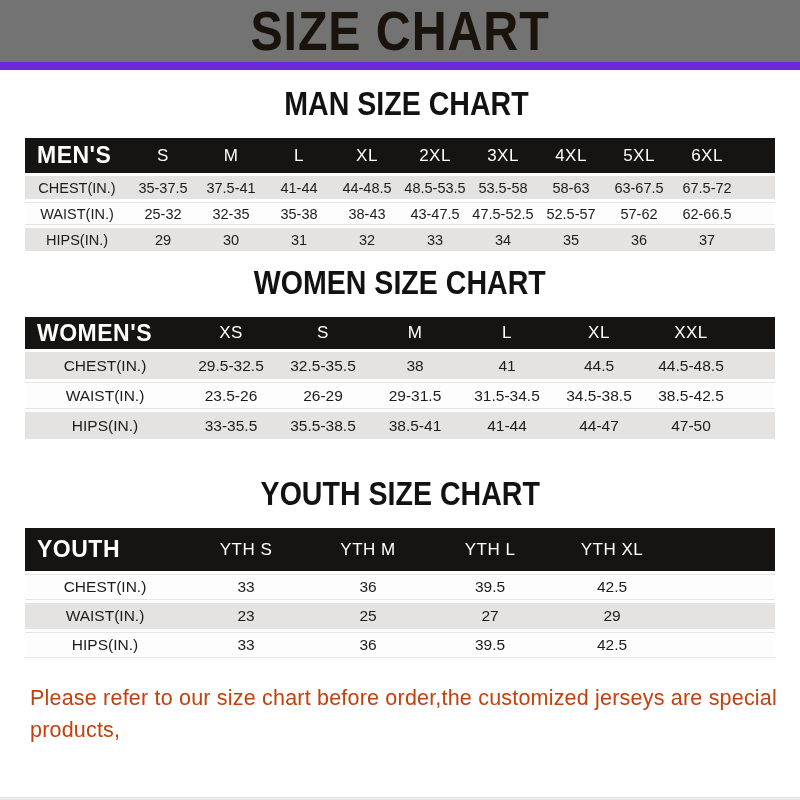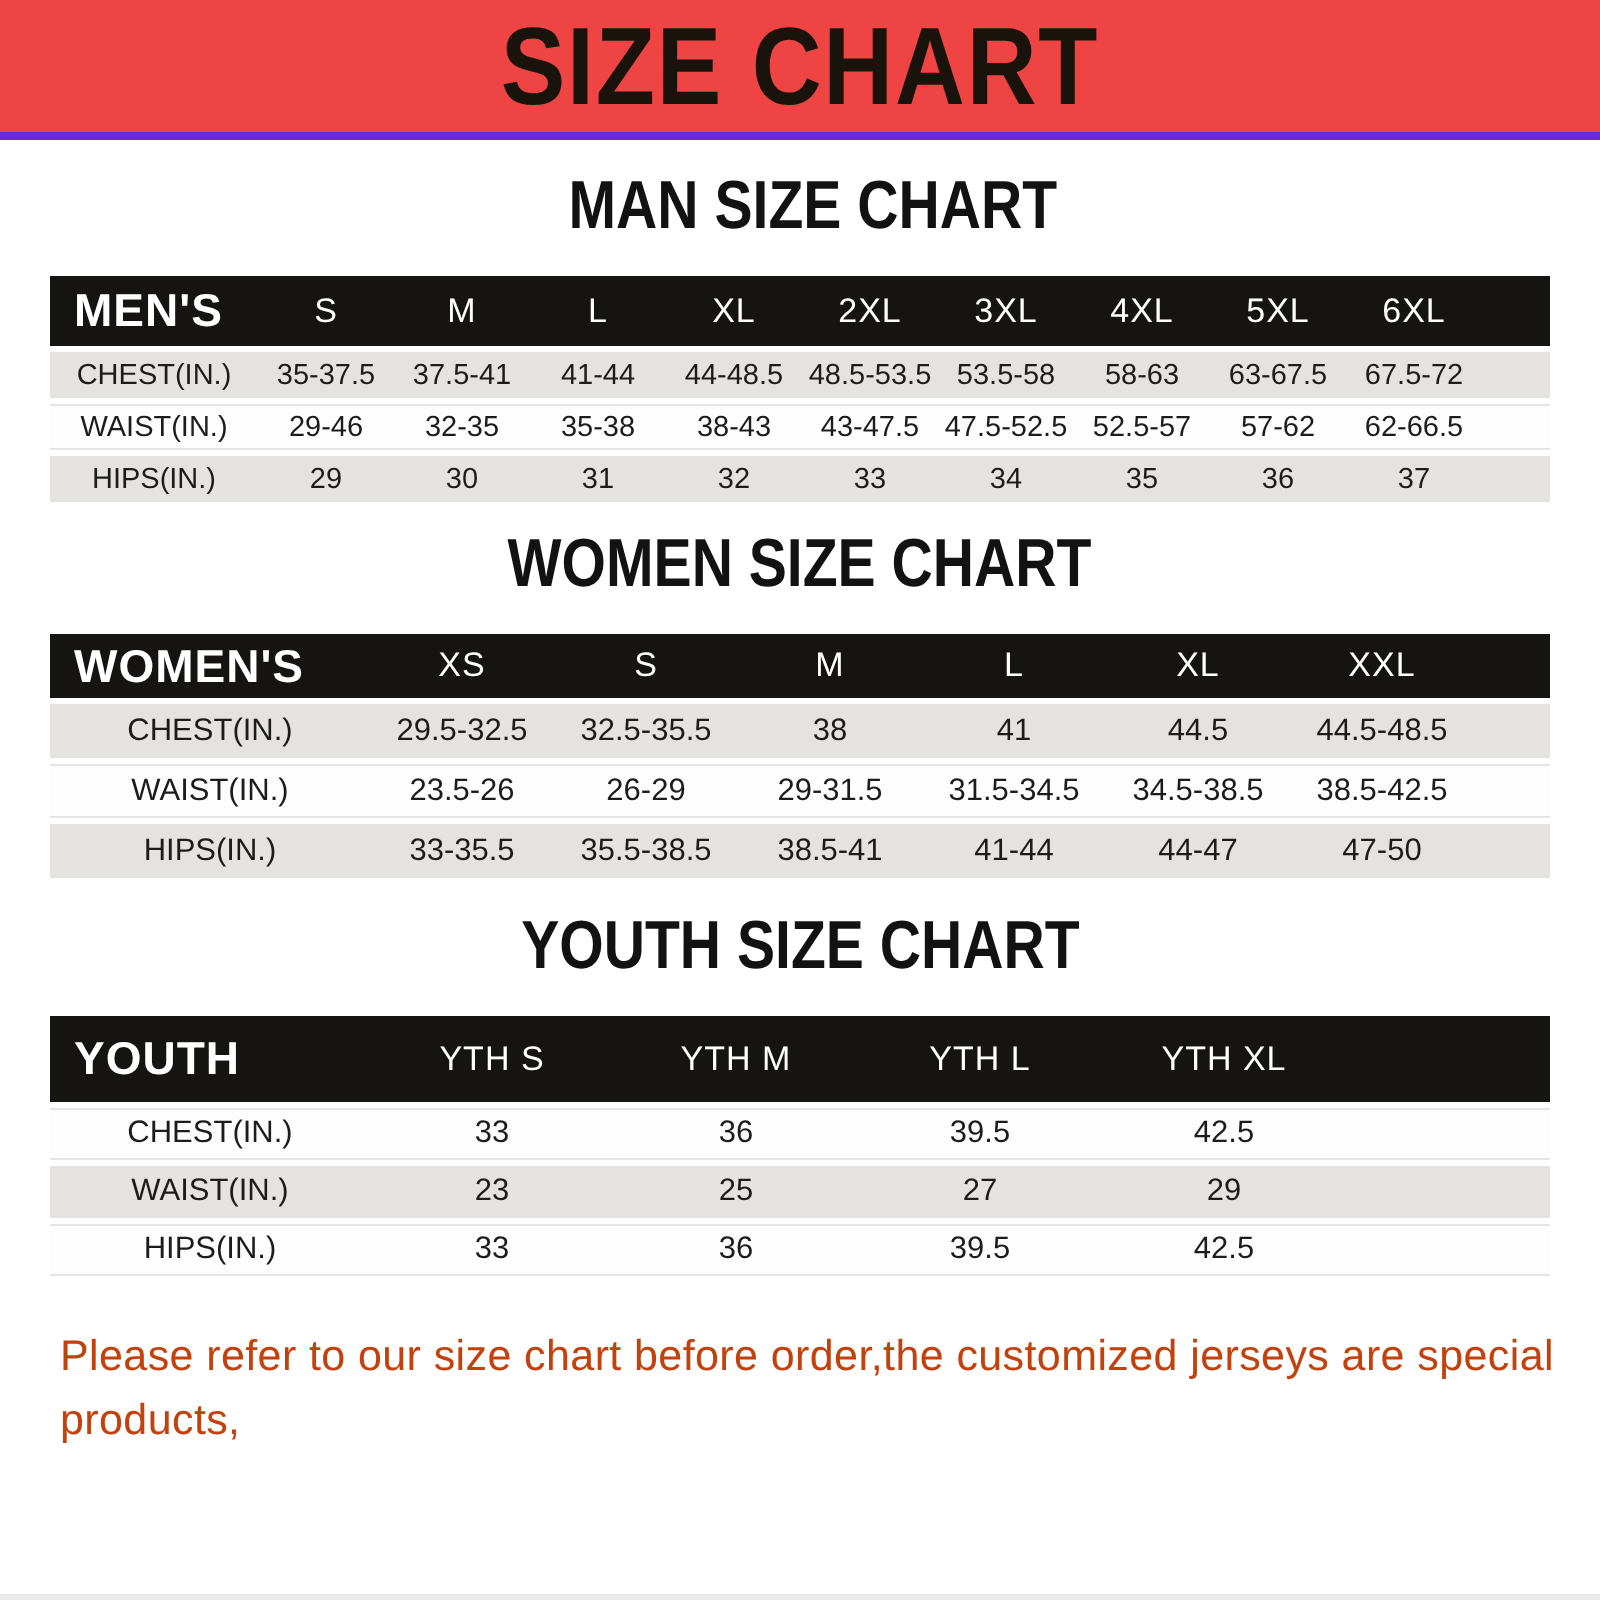--- a/index.html
+++ b/index.html
@@ -8,43 +8,43 @@
     width: 800px; height: 800px;
     background: #ffffff;
     font-family: "Liberation Sans", sans-serif;
     overflow: hidden;
     position: relative;
   }
 
   
   .banner {
     height: 70px;
-    background: #ef4444;
-    border-bottom: 4px solid #6d28d9;
+    background: #737373;
+    border-bottom: 8px solid #6d28d9;
     display: flex; align-items: center; justify-content: center;
   }
   .banner-text {
     display: inline-block;
     font-size: 55px; font-weight: 700;
     color: #19130B; letter-spacing: 1px;
     transform: scaleX(0.88);
     white-space: nowrap;
   }
 
   
   .section-title { text-align: center; }
   .section-title span {
     display: inline-block;
     font-size: 34px; font-weight: 700; color: #121212;
     transform: scaleX(0.84);
     white-space: nowrap;
   }
   .t-man   { margin-top: 14px; margin-left: 12px; }
   .t-women { margin-top: 9px; }
-  .t-youth { margin-top: 12px; }
+  .t-youth { margin-top: 32px; }
 
   
   table {
     width: 750px; margin: 12px auto 0;
     table-layout: fixed;
     border-collapse: separate; border-spacing: 0 3px;
   }
   thead th {
     background: #161412; color: #ffffff;
     font-weight: normal; text-align: center;
@@ -136,21 +136,21 @@
       <td>44-48.5</td>
       <td>48.5-53.5</td>
       <td>53.5-58</td>
       <td>58-63</td>
       <td>63-67.5</td>
       <td>67.5-72</td>
       <td></td>
     </tr>
     <tr class="row-white">
       <td>WAIST(IN.)</td>
-      <td>29-46</td>
+      <td>25-32</td>
       <td>32-35</td>
       <td>35-38</td>
       <td>38-43</td>
       <td>43-47.5</td>
       <td>47.5-52.5</td>
       <td>52.5-57</td>
       <td>57-62</td>
       <td>62-66.5</td>
       <td></td>
     </tr>

